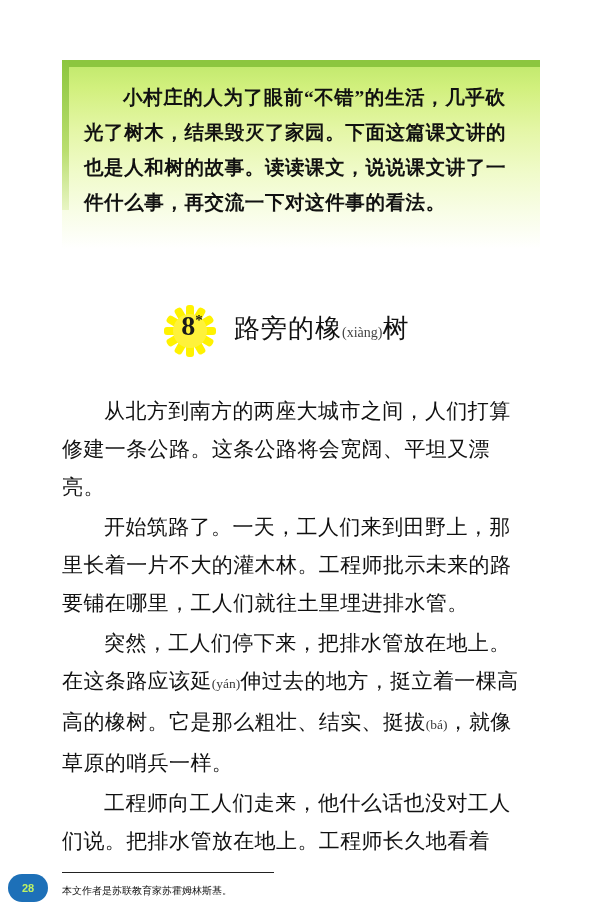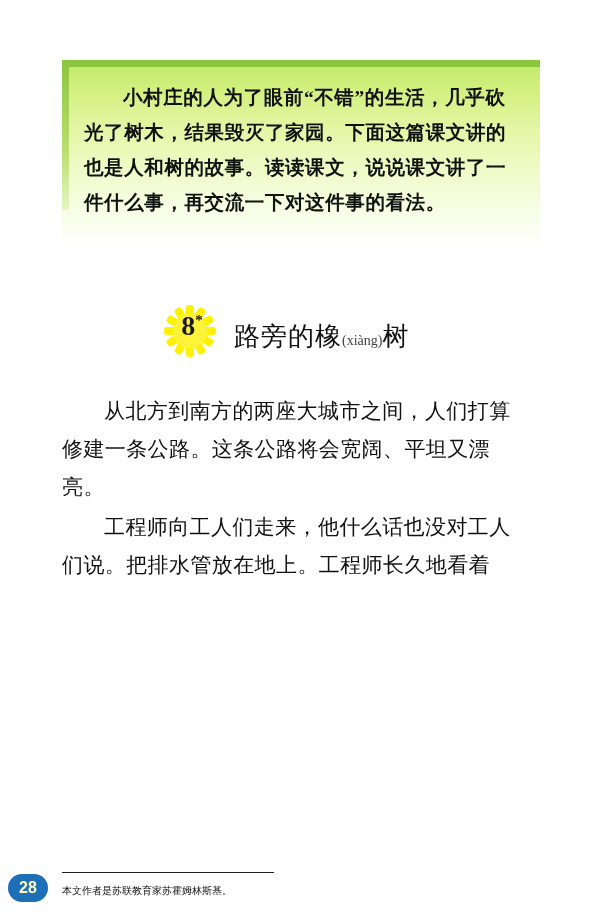--- a/index.html
+++ b/index.html
@@ -121,21 +121,21 @@
     font-family: "Liberation Serif", serif;
     z-index: 3;
   }
   .lesson-num sup {
     font-size: 15px;
     top: -0.7em;
   }
   .lesson-title {
     position: absolute;
     left: 172px;
-    top: 14px;
+    top: 6px;
     font-size: 26px;
     color: #111;
     font-family: "Liberation Serif", serif;
     letter-spacing: 1px;
   }
   .pinyin {
     font-size: 14px;
     color: #444;
     letter-spacing: 0;
   }
@@ -181,22 +181,22 @@
     font-family: "Liberation Serif", serif;
   }
   .page-num {
     position: absolute;
     left: 8px;
     top: 874px;
     width: 40px;
     height: 28px;
     border-radius: 14px;
     background: #1d70b8;
-    color: #fef9c3;
-    font-size: 16px;
+    color: #bef264;
+    font-size: 11px;
     font-family: "Liberation Sans", sans-serif;
     display: flex;
     align-items: center;
     justify-content: center;
     font-weight: bold;
   }
 </style>
 </head>
 <body>
 
@@ -219,20 +219,22 @@
       <div class="ray" style="transform:rotate(120deg)"></div>
       <div class="ray" style="transform:rotate(150deg)"></div>
       <div class="core"></div>
     </div>
     <div class="lesson-num"><span>8</span><sup>*</sup></div>
     <div class="lesson-title"><span>路旁的橡</span><span class="pinyin">(xiàng)</span><span>树</span></div>
   </div>
 
   <div class="body-text">
     <p class="para">从北方到南方的两座大城市之间，人们打算修建一条公路。这条公路将会宽阔、平坦又漂亮。</p>
+    <p class="para">开始筑路了。一天，工人们来到田野上，那里长着一片不大的灌木林。工程师批示未来的路要铺在哪里，工人们就往土里埋进排水管。</p>
+    <p class="para"><span>突然，工人们停下来，把排水管放在地上。在这条路应该延</span><span class="pinyin">(yán)</span><span>伸过去的地方，挺立着一棵高高的橡树。它是那么粗壮、结实、挺拔</span><span class="pinyin">(bá)</span><span>，就像草原的哨兵一样。</span></p>
     <p class="para">工程师向工人们走来，他什么话也没对工人们说。把排水管放在地上。工程师长久地看着</p>
   </div>
 
   <div class="footnote-rule"></div>
   <div class="footnote">本文作者是苏联教育家苏霍姆林斯基。</div>
   <div class="page-num">28</div>
 
 </div>
 
 </body></html>

